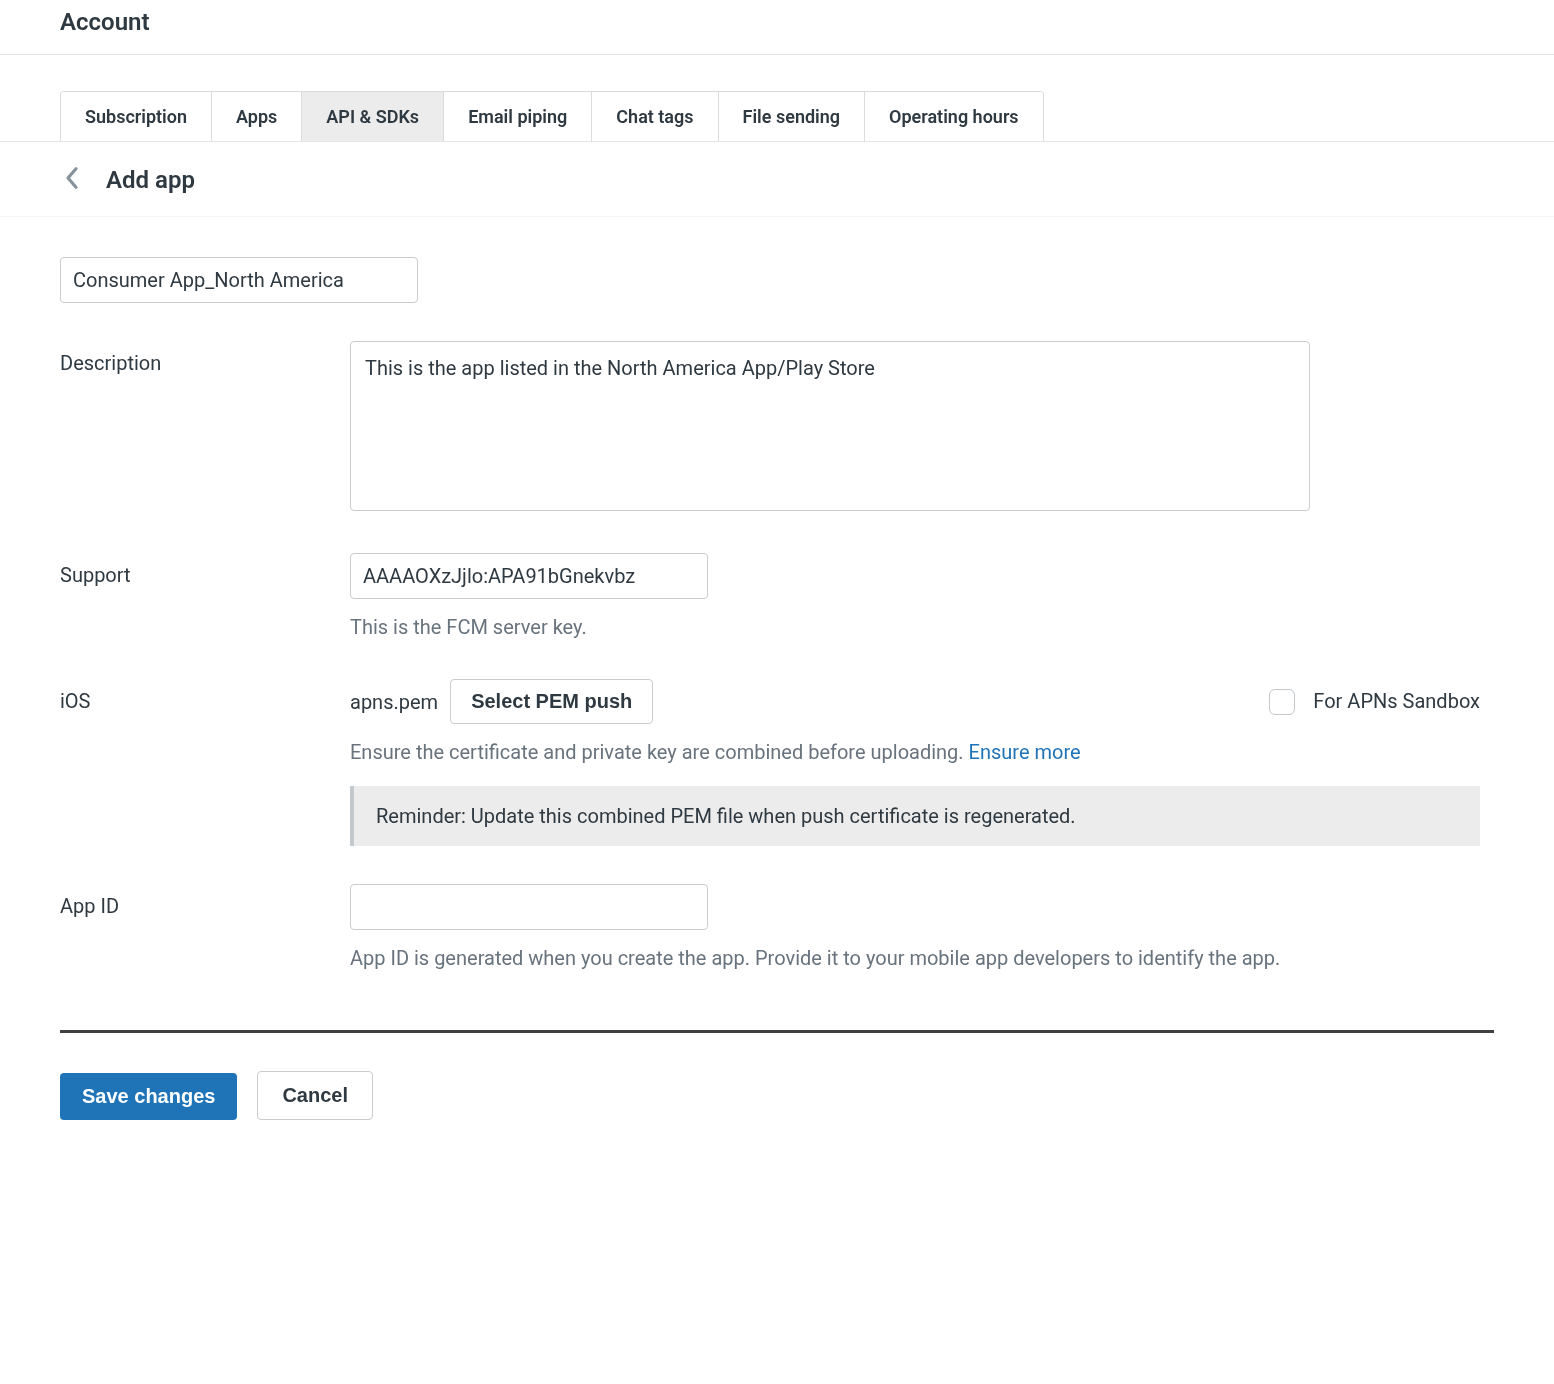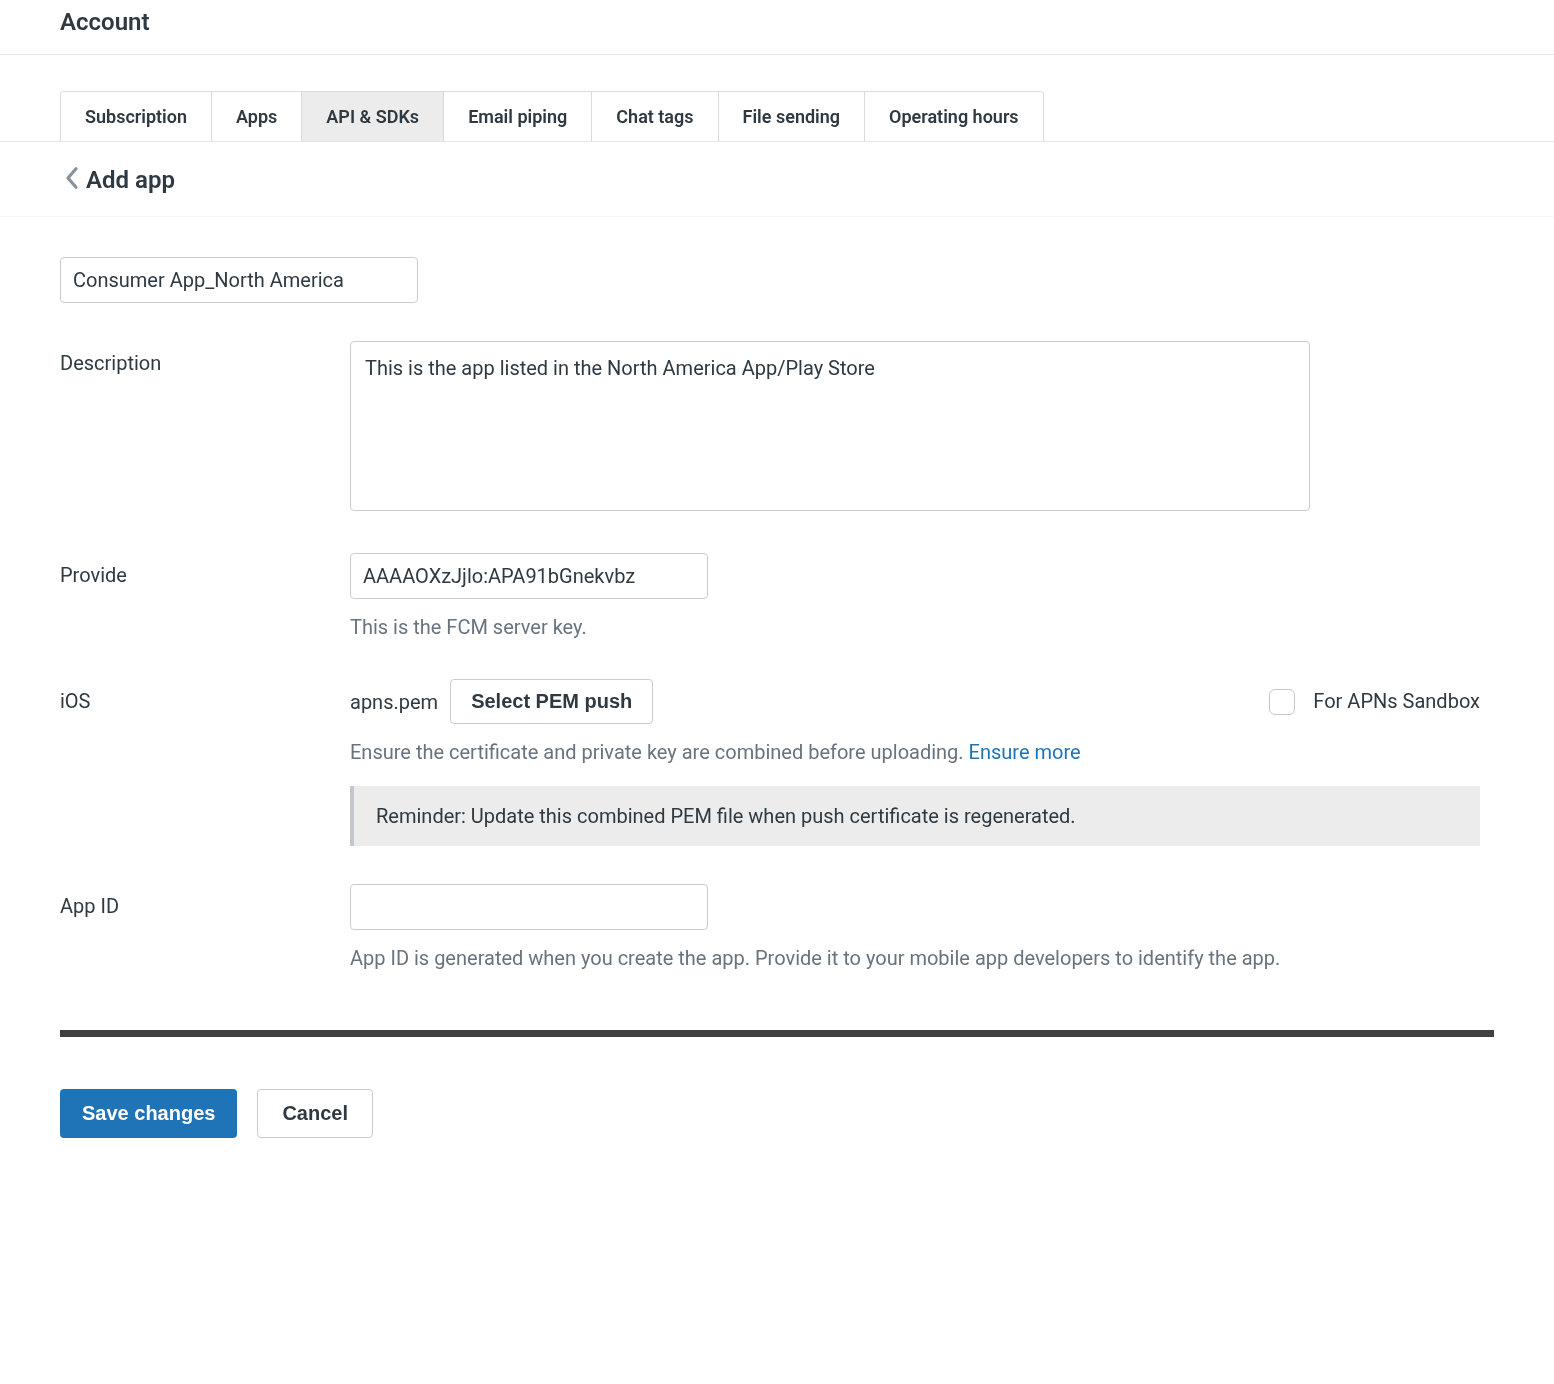--- a/index.html
+++ b/index.html
@@ -42,21 +42,21 @@
     background: #fff;
     cursor: pointer;
     white-space: nowrap;
     user-select: none;
   }
   .tab:last-child { border-right: none; }
   .tab.active { background: #ececec; }
   .subheader {
     display: flex;
     align-items: center;
-    gap: 2px;
+    gap: 22px;
     padding: 24px 60px 22px;
     border-bottom: 1px solid #f4f5f6;
   }
   .subheader .back {
     width: 24px; height: 24px;
     display:flex;align-items:center;justify-content:center;
     color:#87929d;
     cursor:pointer;
   }
   .subheader .back svg { width: 14px; height: 24px; }
@@ -129,23 +129,23 @@
     width: 1130px; max-width:100%;
   }
   .input-ro {
     width:358px; padding:10px 12px;
     background:#fafafa;
     border:1px solid #c8cccf; border-radius:4px;
     height:46px;
   }
   .footer {
     margin: 0 60px;
-    border-top: 7px solid #404040;
-    padding: 52px 0 30px;
-    display:flex; gap:20px;
+    border-top: 3px solid #404040;
+    padding: 38px 0 30px;
+    display:flex; gap:20px;align-items:flex-end;
   }
   .btn-primary {
     background:#1f73b7; color:#fff; border:none; border-radius:4px;
     font-size:20px; font-weight:600; padding:12px 22px; cursor:pointer;
   }
   .btn-secondary {
     background:#fff; color:#2f3941; border:1px solid #c8cccf; border-radius:4px;
     font-size:20px; font-weight:600; padding:12px 24px; cursor:pointer;
   }
 </style>
@@ -188,21 +188,21 @@
   </div>
 
   <div class="row">
     <div class="label">Description</div>
     <div class="field">
       <textarea class="textarea-lg" style="">This is the app listed in the North America App/Play Store</textarea>
     </div>
   </div>
 
   <div class="row">
-    <div class="label">Provide</div>
+    <div class="label">Support</div>
     <div class="field">
       <input type="text" class="input-sm" value="AAAAOXzJjlo:APA91bGnekvbz" style="">
       <div class="help">This is the FCM server key.</div>
     </div>
   </div>
 
   <div class="row">
     <div class="label">iOS</div>
     <div class="field">
       <div class="ios-line">

